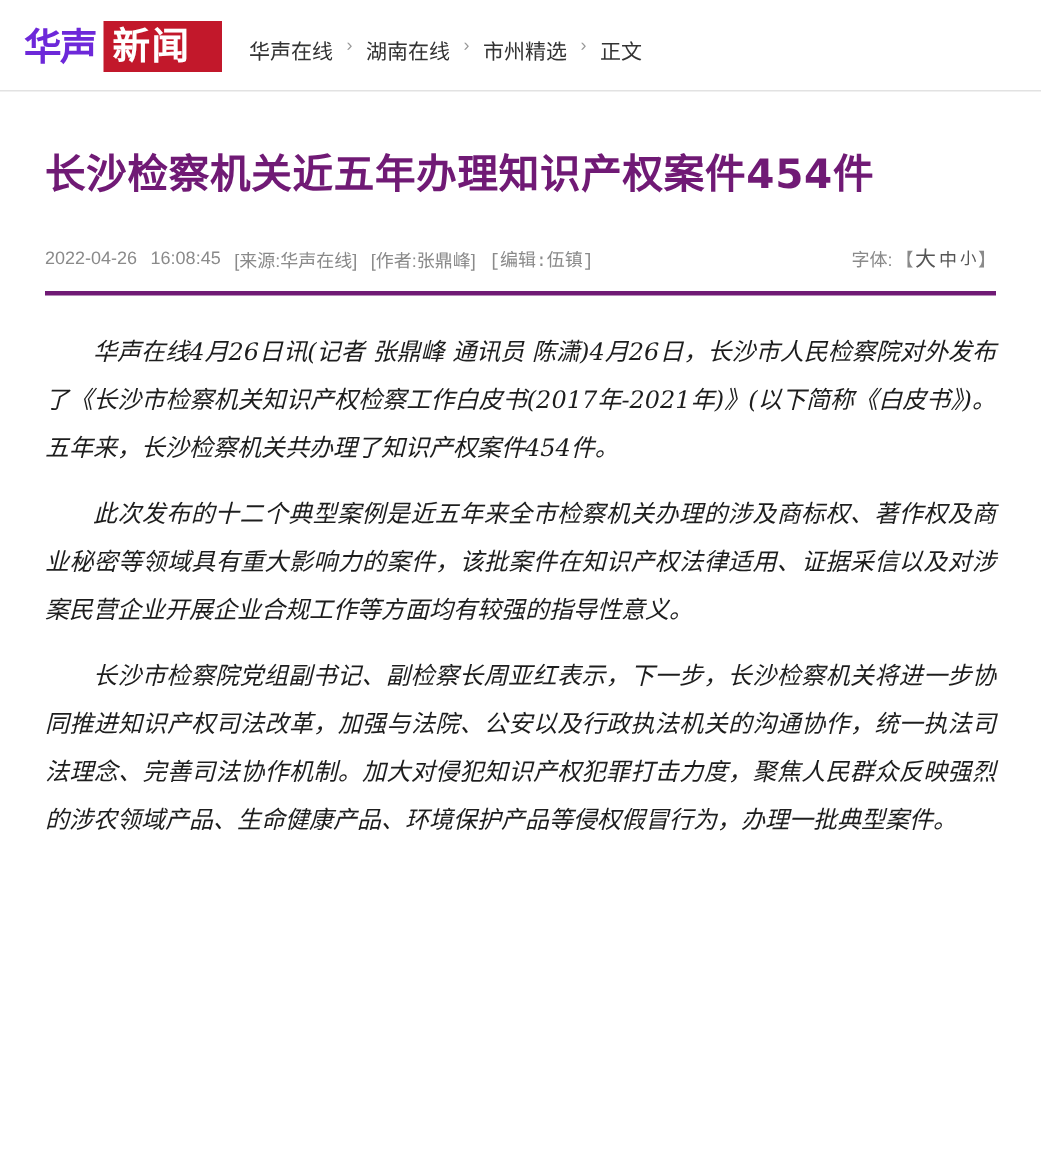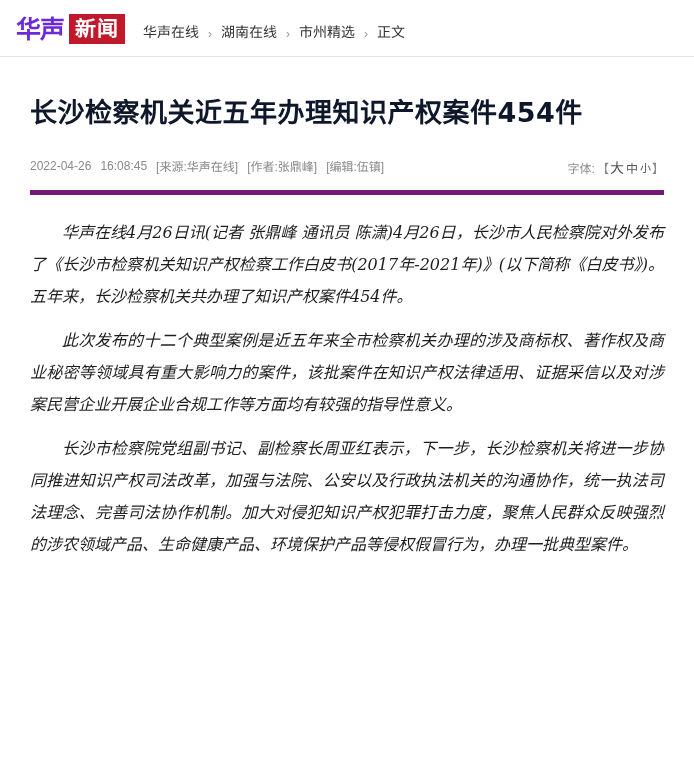--- a/index.html
+++ b/index.html
@@ -38,28 +38,28 @@
     color: #6d28d9;
     letter-spacing: -1px;
     line-height: 1;
     margin-right: 5px;
   }
   .logo-badge {
     background: #c2182b;
     color: #fff;
     font-family: "DejaVu Serif", "Liberation Serif", serif;
     font-weight: bold;
-    font-size: 21px;
+    font-size: 25px;
     line-height: 1;
-    padding: 4px 6px 5px 6px;
+    padding: 4px 21px 5px 6px;
     letter-spacing: 1px;
   }
   .breadcrumb {
     display: flex;
-    align-items: flex-end;
+    align-items: flex-start;
     font-size: 14px;
     color: #333;
     padding-top: 4px;
   }
   .breadcrumb a,
   .breadcrumb span.crumb {
     color: #333;
     text-decoration: none;
     white-space: nowrap;
   }
@@ -70,44 +70,44 @@
   }
 
   
   .article {
     padding: 0 30px;
   }
   .article-title {
     font-family: "DejaVu Sans", "Liberation Sans", sans-serif;
     font-size: 27px;
     font-weight: bold;
-    color: #0f172a;
+    color: #701a75;
     letter-spacing: 0.5px;
     margin: 38px 0 0 0;
     line-height: 1.35;
   }
 
   .meta-bar {
     display: flex;
-    align-items: flex-start;
+    align-items: flex-end;
     justify-content: space-between;
     margin-top: 26px;
     padding-bottom: 13px;
-    border-bottom: 5px solid #701a75;
+    border-bottom: 3px solid #701a75;
     font-size: 12px;
     color: #8a8a8a;
   }
   .meta-left {
     display: flex;
     align-items: center;
     flex-wrap: nowrap;
     white-space: nowrap;
   }
   .meta-left .m-item { margin-right: 9px; }
-  .meta-left .m-item:last-child { margin-right: 11px; }
+  .meta-left .m-item:last-child { margin-right: 11px; font-family: Liberation Mono, monospace; }
   .meta-right {
     display: flex;
     align-items: center;
     white-space: nowrap;
     color: #8a8a8a;
   }
   .meta-right .fs-label { margin-right: 2px; }
   .meta-right .fs-opt {
     color: #555;
     text-decoration: none;

